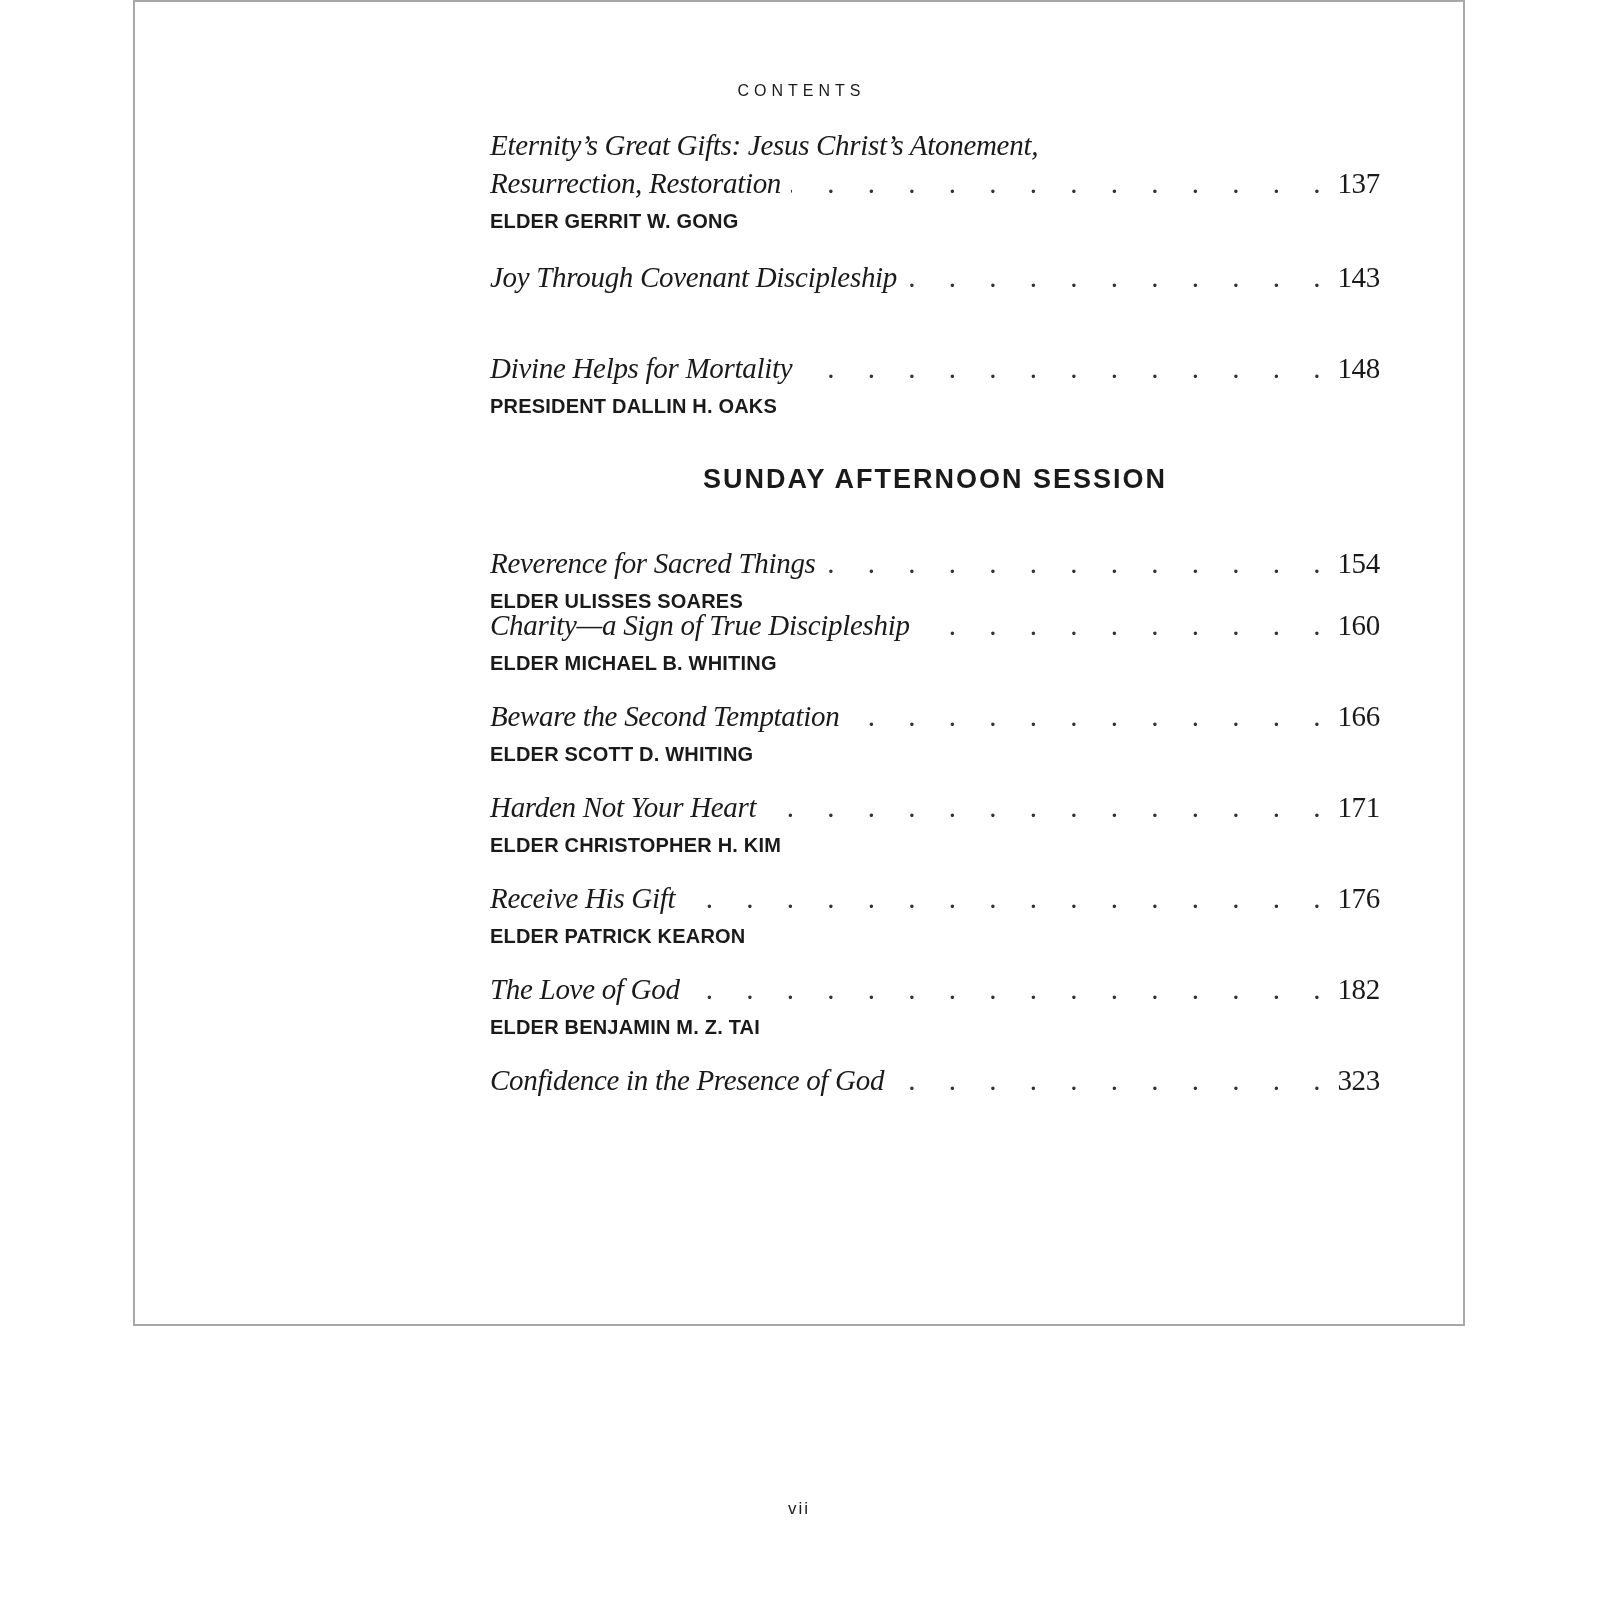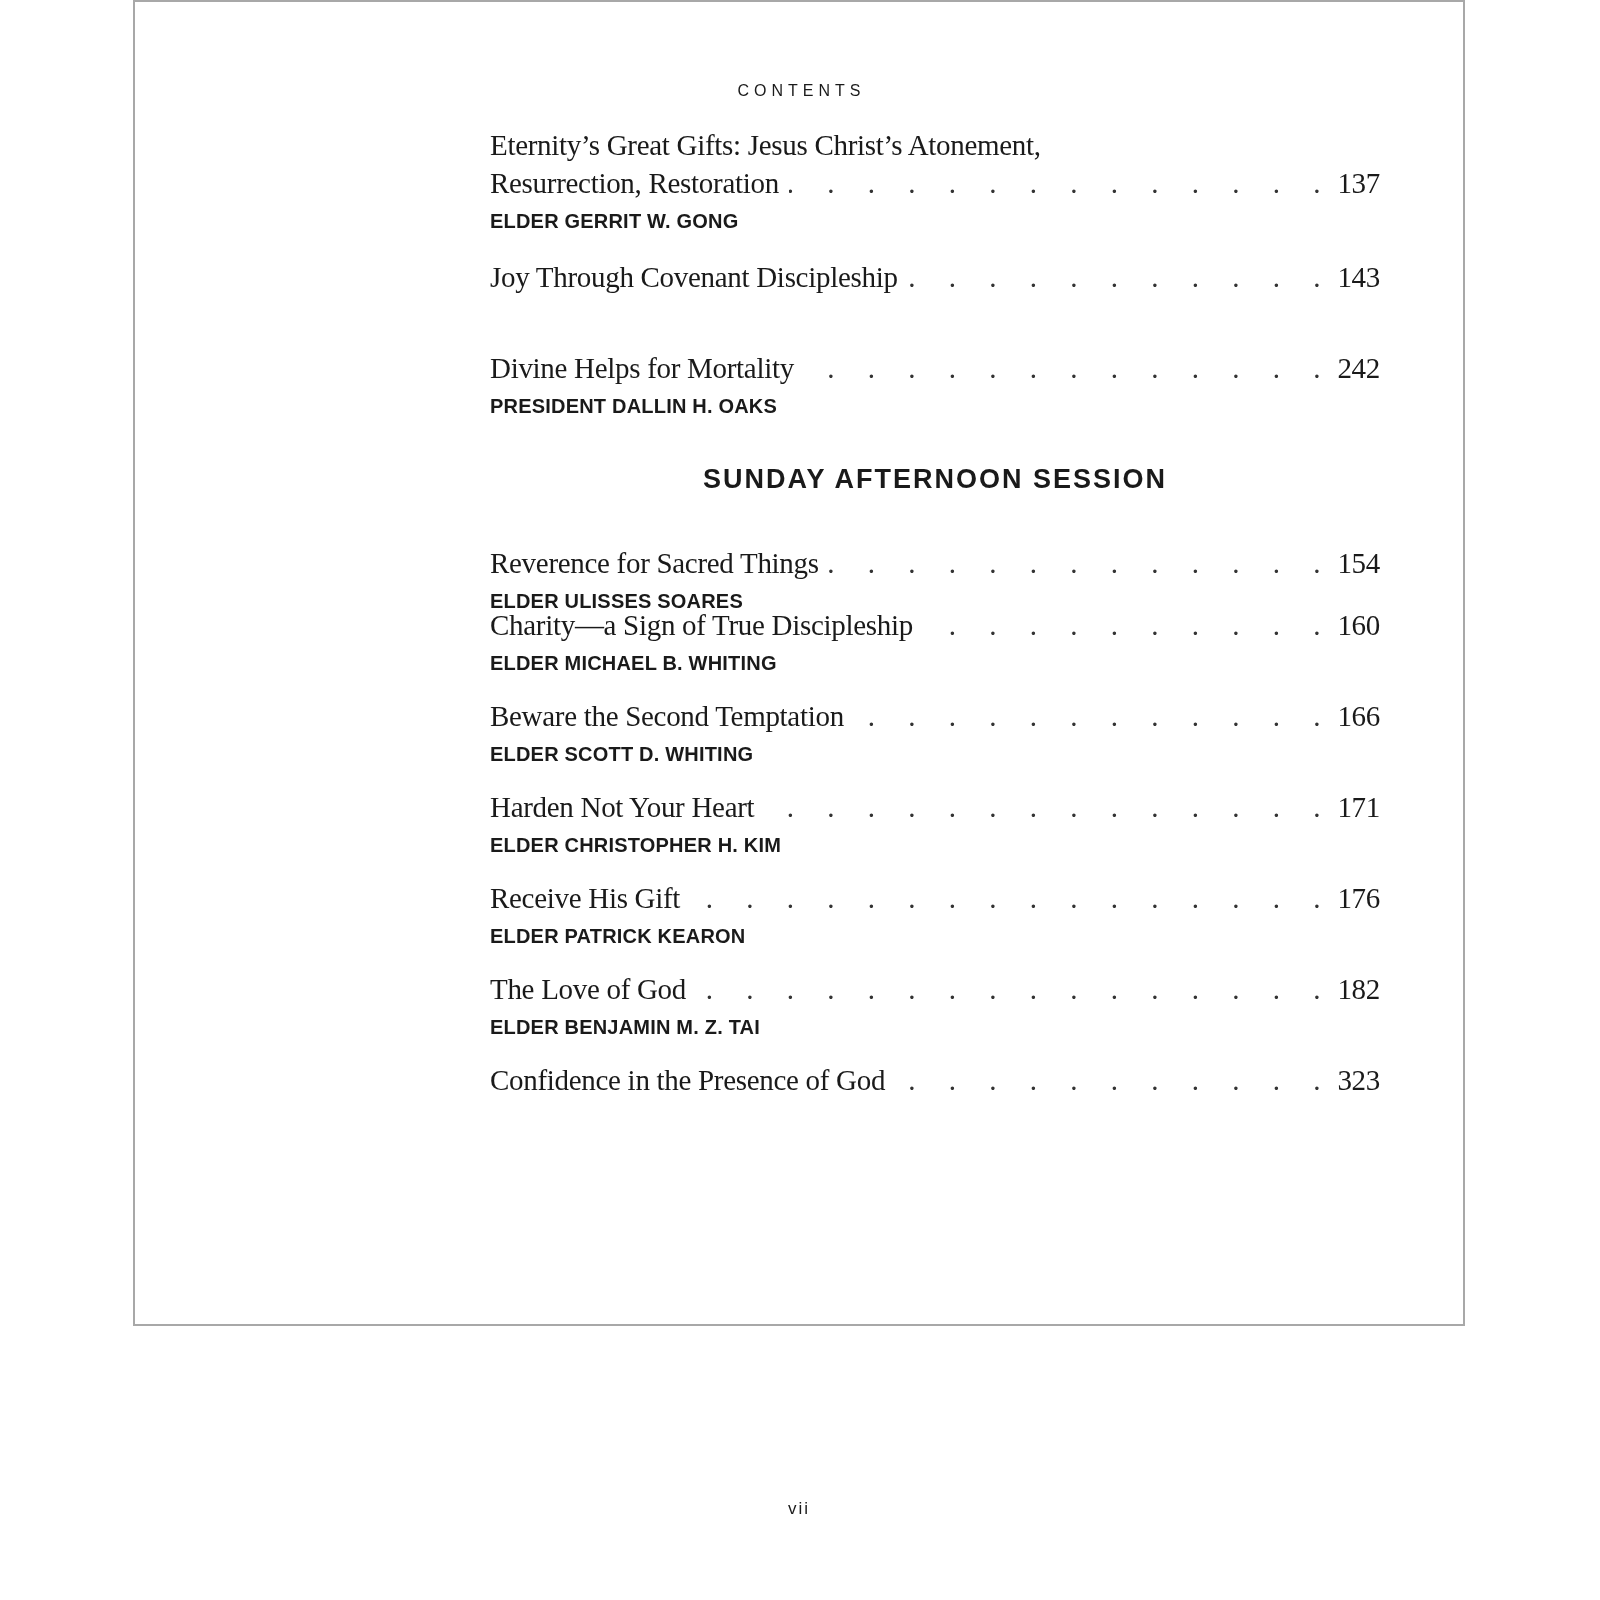--- a/index.html
+++ b/index.html
@@ -16,21 +16,21 @@
       color: #1a1a1a;
       padding-left: 5px;
     }
     .toc { position: absolute; left: 355px; width: 890px; }
     .entry { position: absolute; left: 0; width: 890px; }
     .title-line {
       display: flex; align-items: baseline;
       font-family: "Liberation Serif", serif; font-size: 29px; color: #1a1a1a;
       height: 38px; line-height: 38px; letter-spacing: -0.3px;
     }
-    .title-line .t { white-space: nowrap; }
+    .title-line .t { white-space: nowrap; font-style: italic; }
     .title-line .leader {
       flex: 1; overflow: hidden; white-space: nowrap; margin: 0 4px 0 10px;
       letter-spacing: 13px; text-align: right; direction: rtl;
       color: #333;
     }
     .title-line .pg { white-space: nowrap; }
     .author {
       font-family: "Liberation Sans", sans-serif; font-weight: bold; font-size: 20px;
       color: #1a1a1a; margin-top: 6px; letter-spacing: 0.2px; height: 26px; line-height: 26px;
     }
@@ -70,21 +70,21 @@
         <span class="t">Joy Through Covenant Discipleship</span>
         <span class="leader">. . . . . . . . . . . . . . . . . . . . . . . . . . . . . . . . . . . . . . . . . . . . . . . . . . . . . . . . . . . . .</span>
         <span class="pg">143</span>
       </div>
     </div>
 
     <div class="entry" style="top:347px;">
       <div class="title-line">
         <span class="t">Divine Helps for Mortality</span>
         <span class="leader">. . . . . . . . . . . . . . . . . . . . . . . . . . . . . . . . . . . . . . . . . . . . . . . . . . . . . . . . . . . . .</span>
-        <span class="pg">242</span>
+        <span class="pg">148</span>
       </div>
       <div class="author">PRESIDENT DALLIN H. OAKS</div>
     </div>
 
     <div class="session-heading" style="top:462px;">SUNDAY AFTERNOON SESSION</div>
 
     <div class="entry" style="top:542px;">
       <div class="title-line">
         <span class="t">Reverence for Sacred Things</span>
         <span class="leader">. . . . . . . . . . . . . . . . . . . . . . . . . . . . . . . . . . . . . . . . . . . . . . . . . . . . . . . . . . . . .</span>

